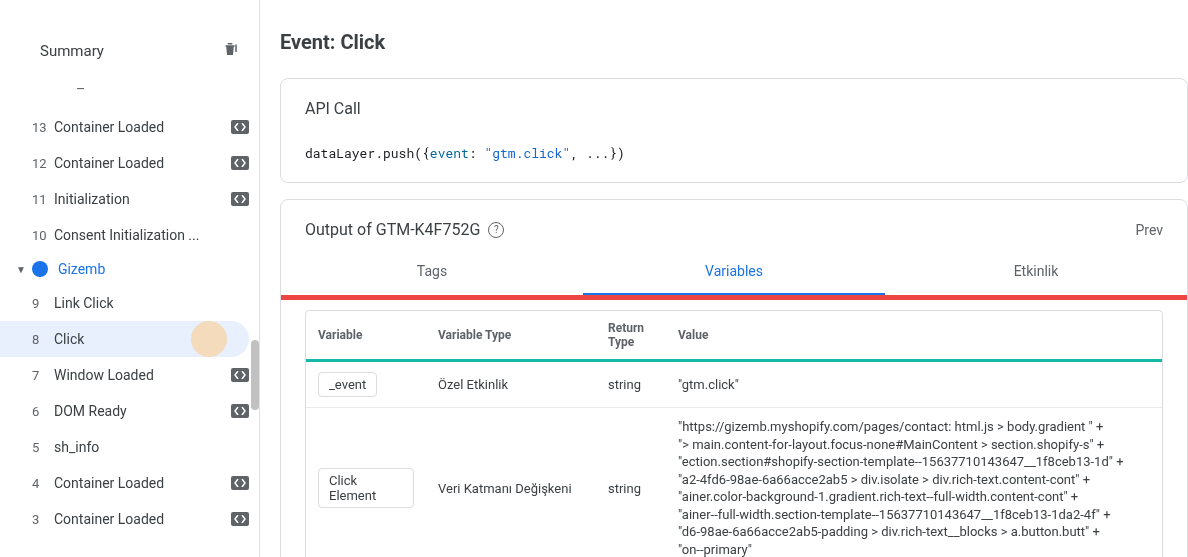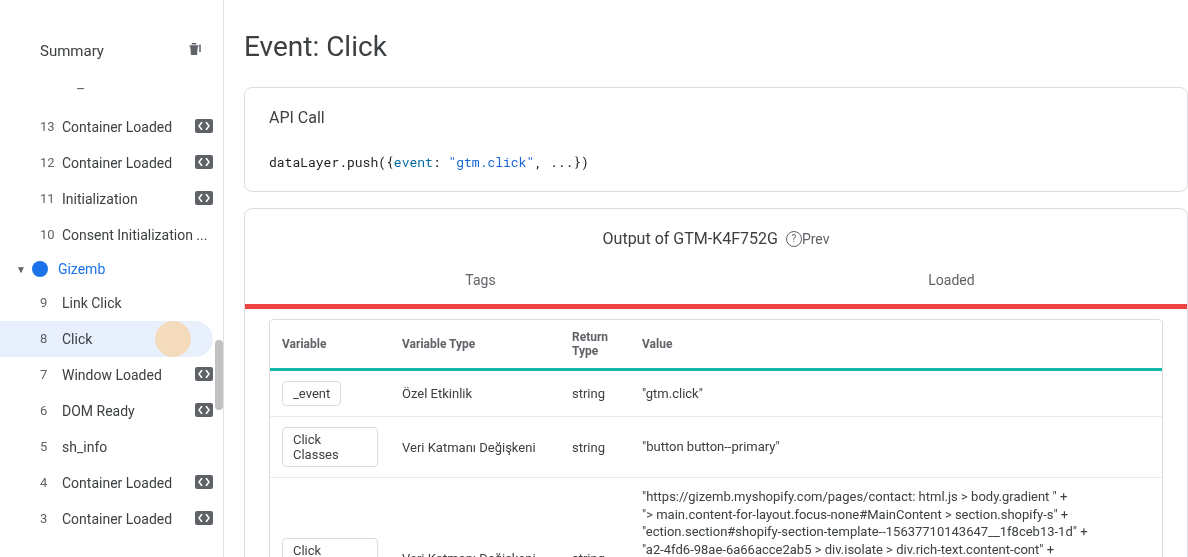--- a/index.html
+++ b/index.html
@@ -7,21 +7,21 @@
       font-family: 'Google Sans', Roboto, Arial, sans-serif;
       font-size: 14px;
       color: #3c4043;
       background: #fff;
       display: flex;
       height: 557px;
       width: 1188px;
       overflow: hidden;
     }
     .sidebar {
-      width: 224px;
+      width: 260px;
       border-right: 1px solid #e0e0e0;
       padding-top: 40px;
       position: relative;
     }
     .sidebar-header {
       display: flex;
       justify-content: space-between;
       align-items: center;
       padding: 0 20px 0 40px;
       margin-bottom: 20px;
@@ -30,22 +30,22 @@
       font-size: 15px;
       color: #3c4043;
     }
     .trash-icon {
       color: #5f6368;
       cursor: pointer;
     }
     .event-list { }
     .event-item {
       display: flex;
-      align-items: flex-start;
-      padding: 10px 10px 10px 40px;
+      align-items: center;
+      padding: 10px 10px 10px 32px;
       cursor: pointer;
       font-size: 14px;
       color: #3c4043;
       position: relative;
     }
     .event-item.selected {
       background: #e8f0fe;
       border-radius: 0 20px 20px 0;
       margin-right: 10px;
     }
@@ -111,24 +111,24 @@
       height: 70px;
       background: #c1c1c1;
       border-radius: 4px;
     }
     .main {
       flex: 1;
       padding: 30px 0 0 20px;
       overflow: hidden;
     }
     .page-title {
-      font-size: 28px;
+      font-size: 20px;
       color: #3c4043;
       margin-bottom: 24px;
-      font-weight: 400;
+      font-weight: 700;
     }
     .card {
       border: 1px solid #dadce0;
       border-radius: 8px;
       margin-bottom: 16px;
       overflow: hidden;
     }
     .card-header {
       padding: 20px 24px 16px 24px;
       font-size: 16px;
@@ -138,21 +138,21 @@
       padding: 10px 24px 20px 24px;
       font-family: 'Roboto Mono', monospace;
       font-size: 13px;
       color: #202124;
     }
     .code-key { color: #0369a1; }
     .code-str { color: #1967d2; }
     .output-header {
       display: flex;
       align-items: center;
-      justify-content: center;
+      justify-content: space-between;
       padding: 20px 24px 0 24px;
     }
     .output-title {
       font-size: 16px;
       display: flex;
       align-items: center;
     }
     .info-icon {
       margin-left: 8px;
       width: 16px;
@@ -349,46 +349,41 @@
   <div class="card" style="padding-bottom:0">
     <div class="output-header">
       <div class="output-title">
         <span>Output of GTM-K4F752G</span>
         <span class="info-icon">?</span>
       </div>
       <span class="prev-link">Prev</span>
     </div>
     <div id="tabs" class="tabs">
         <div class="tab">Tags</div>
-        <div class="tab">Loaded</div>
+        <div class="tab active">Variables</div>
+        <div class="tab">Etkinlik</div>
       </div>
     <div class="var-table">
       <table>
         <thead>
             <tr id="thead-row">
               <th class="col-var">Variable</th>
               <th class="col-type">Variable Type</th>
               <th class="col-ret">Return Type</th>
               <th class="">Value</th>
             </tr>
           </thead>
         <tbody id="tbody">
             <tr>
               <td><span class="var-chip">_event</span></td>
               <td>Özel Etkinlik</td>
               <td>string</td>
               <td class="val-cell">"gtm.click"</td>
             </tr>
             <tr>
-              <td><span class="var-chip">Click Classes</span></td>
-              <td>Veri Katmanı Değişkeni</td>
-              <td>string</td>
-              <td class="val-cell">"button button--primary"</td>
-            </tr>
-            <tr>
               <td><span class="var-chip">Click Element</span></td>
               <td>Veri Katmanı Değişkeni</td>
               <td>string</td>
               <td class="val-cell">"https://gizemb.myshopify.com/pages/contact: html.js &gt; body.gradient " +<br>"&gt; main.content-for-layout.focus-none#MainContent &gt; section.shopify-s" +<br>"ection.section#shopify-section-template--15637710143647__1f8ceb13-1d" +<br>"a2-4fd6-98ae-6a66acce2ab5 &gt; div.isolate &gt; div.rich-text.content-cont" +<br>"ainer.color-background-1.gradient.rich-text--full-width.content-cont" +<br>"ainer--full-width.section-template--15637710143647__1f8ceb13-1da2-4f" +<br>"d6-98ae-6a66acce2ab5-padding &gt; div.rich-text__blocks &gt; a.button.butt" +<br>"on--primary"</td>
             </tr>
           </tbody>
       </table>
     </div>
   </div>
 </div>

